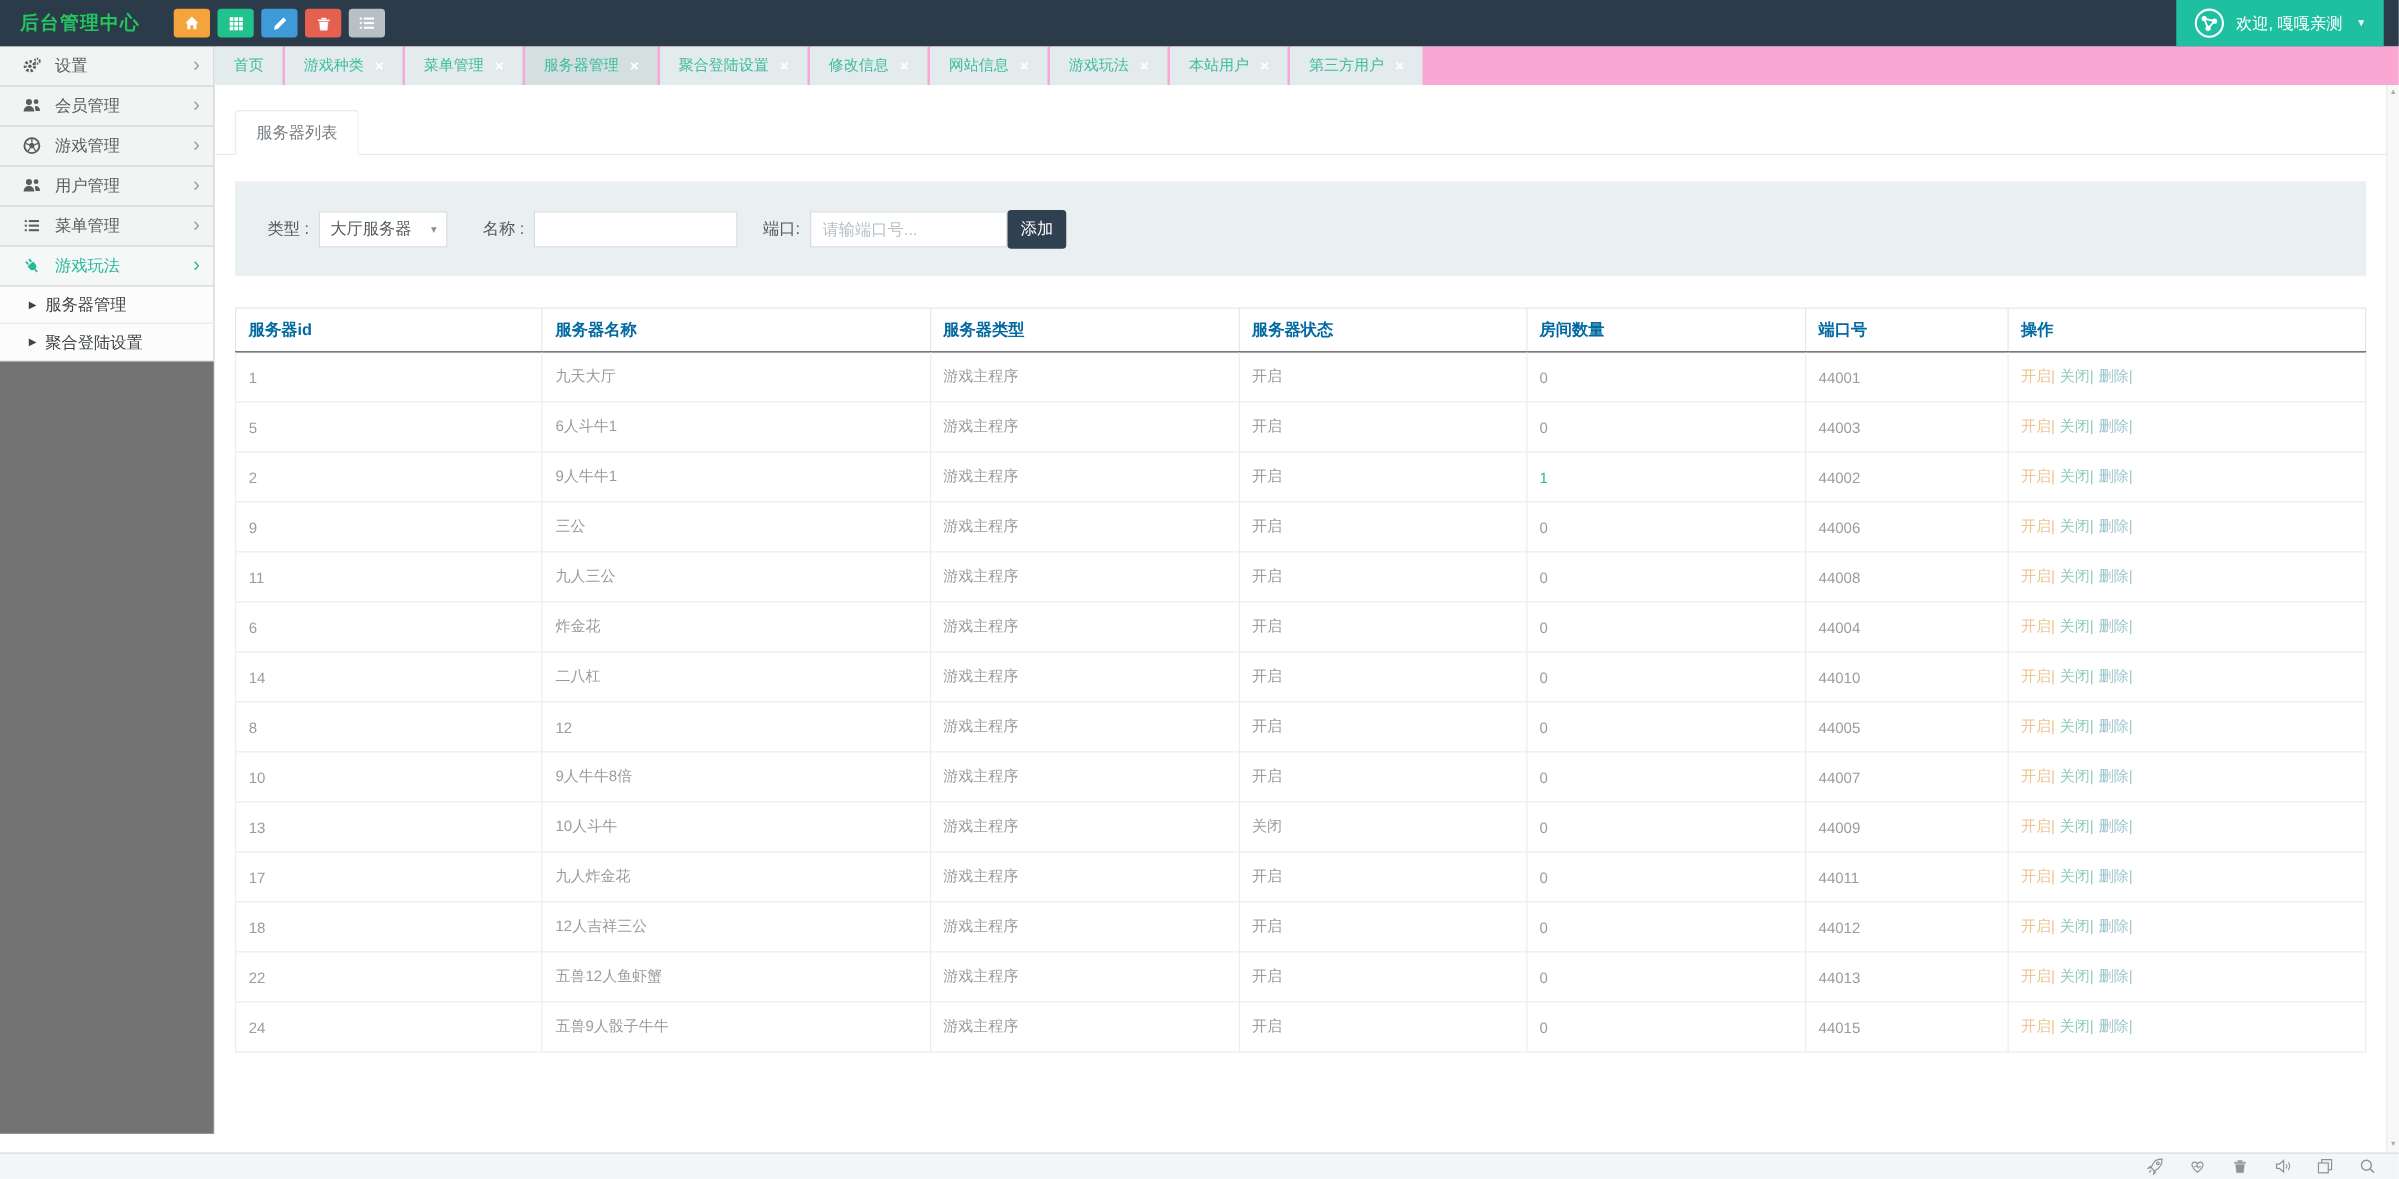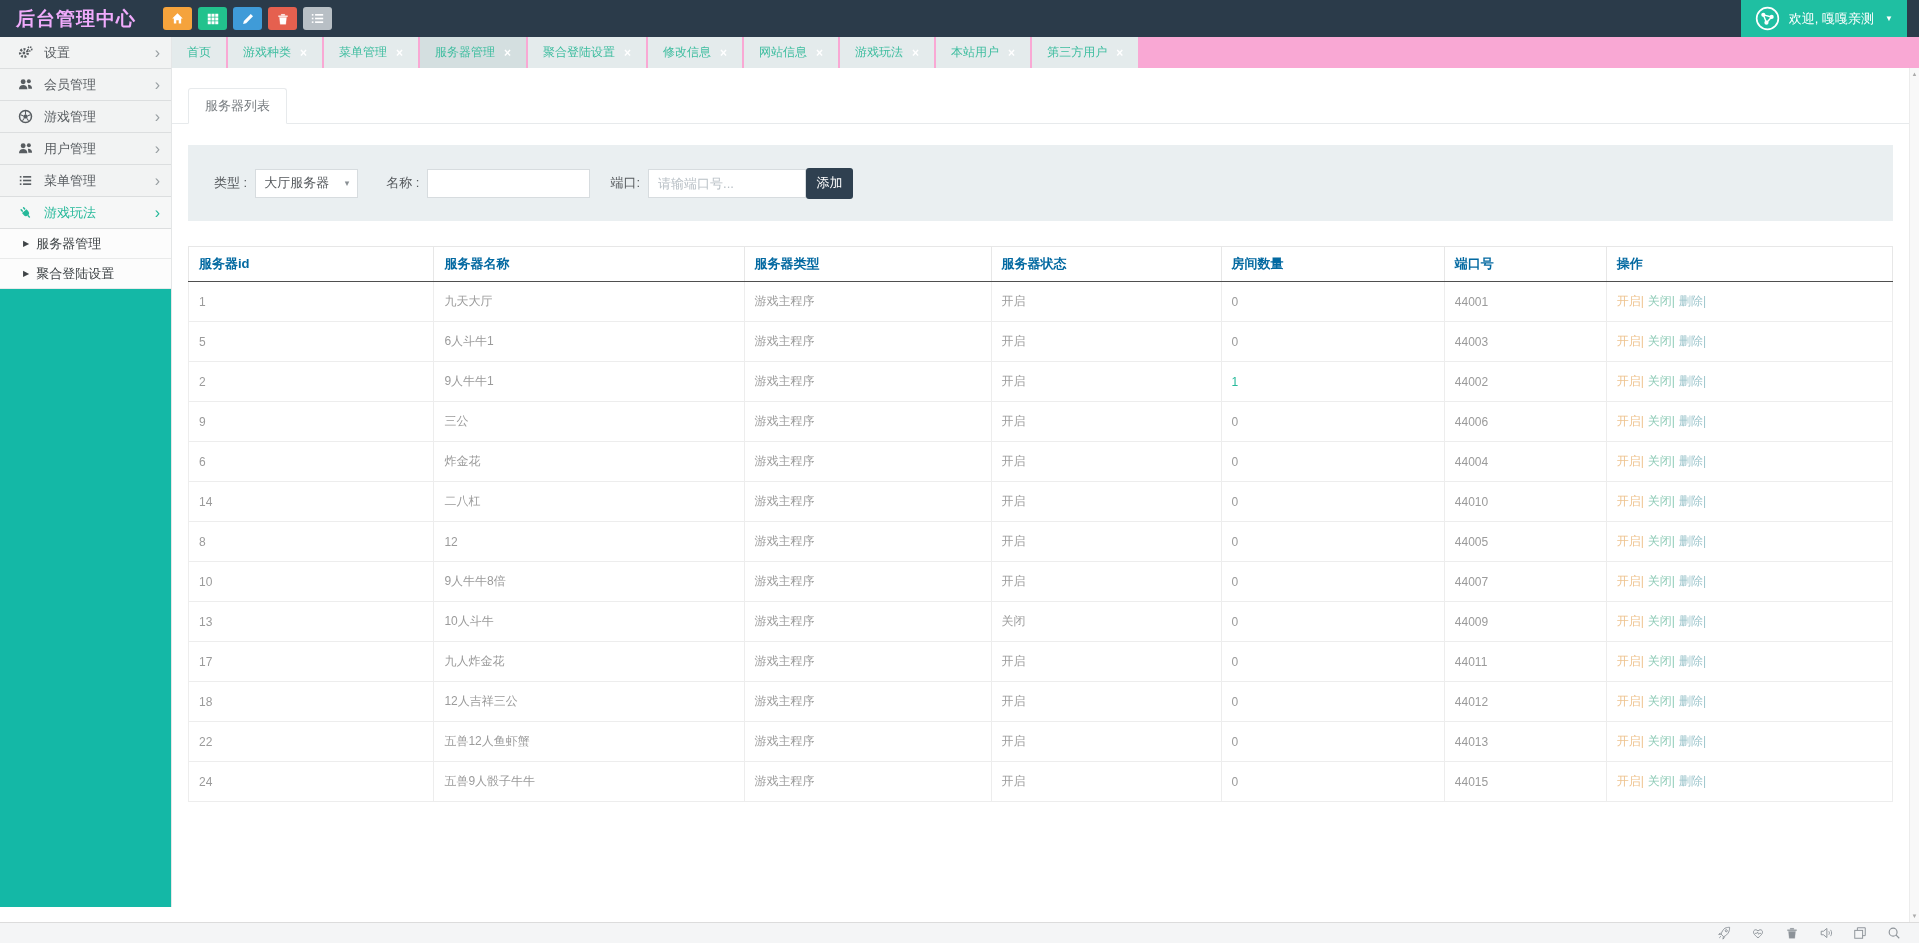--- a/index.html
+++ b/index.html
@@ -3,29 +3,29 @@
 <meta charset="utf-8">
 <title>后台管理中心</title>
 <style>
   * { margin:0; padding:0; box-sizing:border-box; }
   html,body { width:1919px; height:943px; overflow:hidden; background:#fff;
     font-family:"Liberation Sans","DejaVu Sans",sans-serif; }
 
   
   .topbar { position:absolute; left:0; top:0; right:0; height:37px; background:#2b3b4a;
     display:flex; align-items:center; z-index:6; }
-  .brand { color:#f0abfc; font-size:19px; font-weight:700; padding:0 27px 0 16px; letter-spacing:1px; }
+  .brand { color:#22c55e; font-size:15px; font-weight:700; padding:0 27px 0 16px; letter-spacing:1px; }
   .qbtn { width:29px; height:23px; border-radius:3px; margin-right:6px; display:inline-flex;
     align-items:center; justify-content:center; color:#fff; cursor:pointer; }
   .user-btn { margin-left:auto; margin-right:12px; height:37px; display:flex; align-items:center;
     gap:9px; padding:0 14px; color:#fff; font-size:13px; cursor:pointer; }
   .user-caret { font-size:8px; margin-left:2px; }
 
   
-  .sidebar { position:absolute; left:0; top:37px; bottom:36px; width:172px; background:#14b8a6;
+  .sidebar { position:absolute; left:0; top:37px; bottom:36px; width:172px; background:#737373;
     border-right:1px solid #e4e6e7; z-index:5; }
   .side-item { height:32px; display:flex; align-items:center; padding:0 8px 0 15px;
     border-bottom:1px solid #dcdedf; background:#f2f3f3; color:#585d61; cursor:pointer; }
   .side-item.active { color:#26b99a; background:#f6f7f7; }
   .side-icon { width:20px; display:flex; justify-content:center; }
   .side-label { margin-left:9px; font-size:13px; flex:1; }
   .side-chevron { font-size:16px; color:#9aa0a3; line-height:1; padding-right:3px; }
   .side-item.active .side-chevron { color:#26b99a; }
   .sub-item { height:30px; display:flex; align-items:center; padding-left:23px; font-size:13px;
     color:#3f4447; background:#fcfcfc; border-bottom:1px solid #e9eaea; cursor:pointer; }
@@ -371,20 +371,29 @@
           <td>44002</td>
           <td><a class="op-link" style="color: rgb(238, 194, 141);">开启|</a><a class="op-link" style="color: rgb(143, 204, 184);">关闭|</a><a class="op-link" style="color: rgb(156, 197, 204);">删除|</a></td>
         </tr>
         <tr>
           <td>9</td>
           <td>三公</td>
           <td>游戏主程序</td>
           <td>开启</td>
           <td>0</td>
           <td>44006</td>
+          <td><a class="op-link" style="color: rgb(238, 194, 141);">开启|</a><a class="op-link" style="color: rgb(143, 204, 184);">关闭|</a><a class="op-link" style="color: rgb(156, 197, 204);">删除|</a></td>
+        </tr>
+        <tr>
+          <td>11</td>
+          <td>九人三公</td>
+          <td>游戏主程序</td>
+          <td>开启</td>
+          <td>0</td>
+          <td>44008</td>
           <td><a class="op-link" style="color: rgb(238, 194, 141);">开启|</a><a class="op-link" style="color: rgb(143, 204, 184);">关闭|</a><a class="op-link" style="color: rgb(156, 197, 204);">删除|</a></td>
         </tr>
         <tr>
           <td>6</td>
           <td>炸金花</td>
           <td>游戏主程序</td>
           <td>开启</td>
           <td>0</td>
           <td>44004</td>
           <td><a class="op-link" style="color: rgb(238, 194, 141);">开启|</a><a class="op-link" style="color: rgb(143, 204, 184);">关闭|</a><a class="op-link" style="color: rgb(156, 197, 204);">删除|</a></td>

